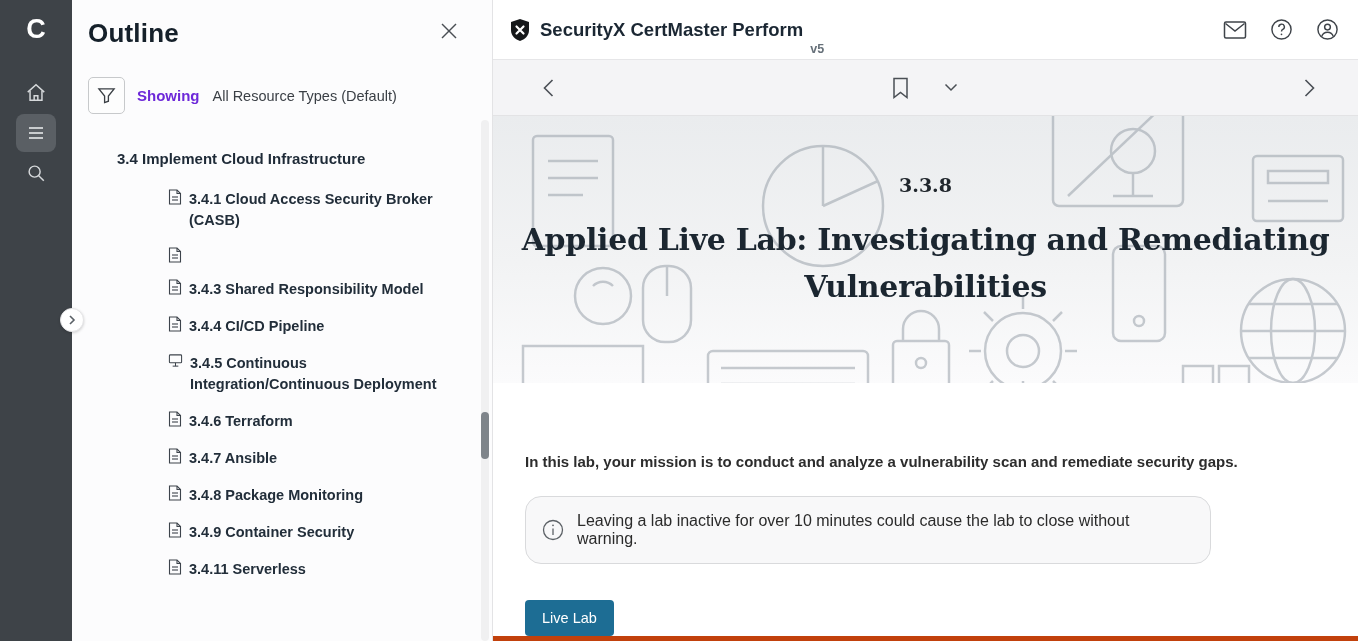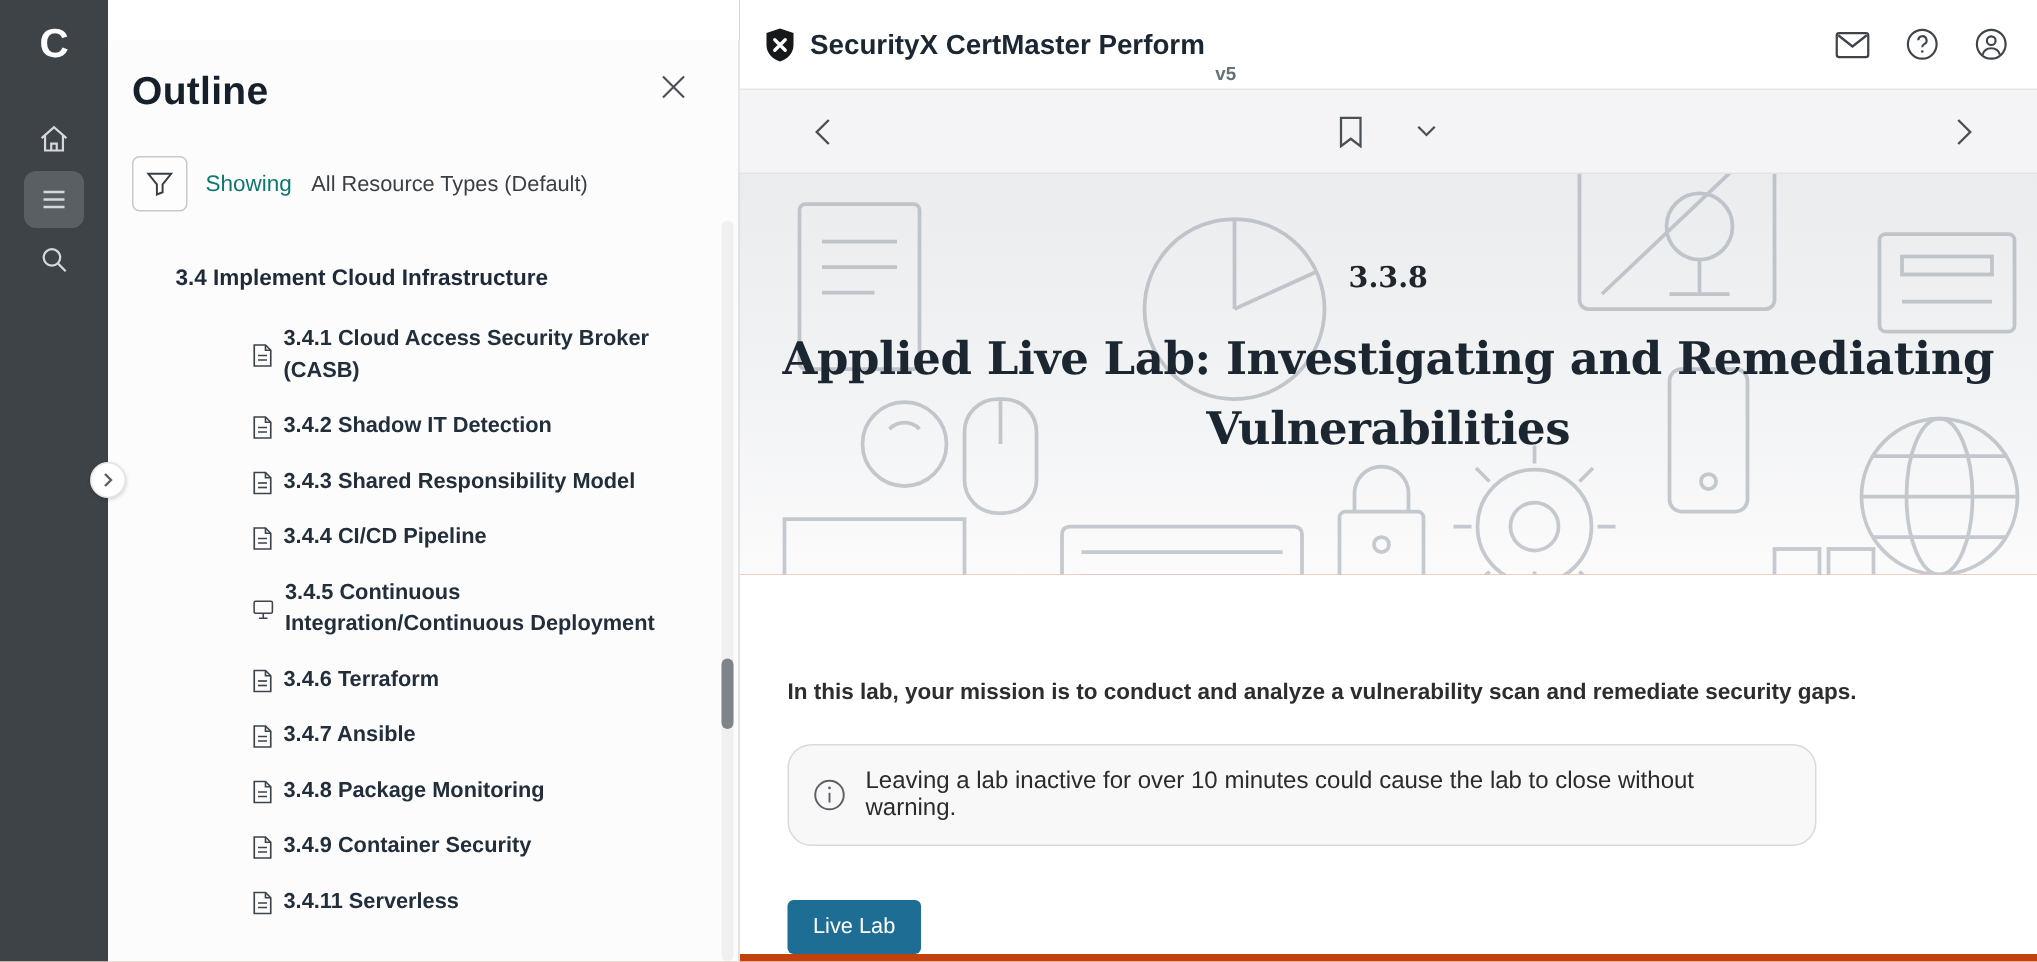--- a/index.html
+++ b/index.html
@@ -13,32 +13,32 @@
   .rail-logo { margin-top:10px; height:38px; display:flex; align-items:center; justify-content:center;
     color:#fff; font-size:27px; font-weight:bold; }
   .rail-items { margin-top:26px; display:flex; flex-direction:column; gap:2px; }
   .rail-btn { width:40px; height:38px; display:flex; align-items:center; justify-content:center;
     border-radius:8px; cursor:pointer; }
   .rail-btn.active { background:#5a5f64; }
   .rail-btn svg { stroke:#d6d9db; }
 
   
   .panel { width:421px; flex:0 0 421px; background:#fcfcfd; border-right:1px solid #e3e3e5;
-    position:relative; padding:18px 16px 0 16px; overflow:hidden;margin-top:27px; }
+    position:relative; padding:18px 16px 0 16px; overflow:hidden; }
   .panel-head { display:flex; align-items:flex-start; justify-content:space-between; }
   .panel-title { font-size:26px; font-weight:bold; color:#15202a; letter-spacing:0.2px; }
   .panel-close { margin-top:4px; margin-right:18px; cursor:pointer; color:#4a4f55; }
   .filter-row { margin-top:28px; display:flex; align-items:center; }
   .filter-btn { width:37px; height:37px; border:1px solid #c7c9cb; border-radius:5px; background:#fdfdfd;
     display:flex; align-items:center; justify-content:center; cursor:pointer; }
-  .filter-showing { margin-left:12px; font-size:15px; font-weight:normal; color:#0f766e; }
+  .filter-showing { margin-left:12px; font-size:15px; font-weight:bold; color:#6d28d9; }
   .filter-value { margin-left:13px; font-size:14.5px; color:#3a3f45; }
   .outline-section { margin-top:36px; margin-left:29px; font-size:15px; font-weight:bold; color:#1e2a37; }
   .outline-list { margin-top:22px; margin-left:80px; list-style:none; width:278px; }
-  .outline-item { display:flex; align-items:center; margin-bottom:16px; cursor:pointer; }
+  .outline-item { display:flex; align-items:flex-start; margin-bottom:16px; cursor:pointer; }
   .outline-item .oi-icon { flex:0 0 14px; margin-right:7px; display:flex; align-items:center; color:#3c434b; }
   .outline-item .oi-label { font-size:14.5px; font-weight:bold; color:#222e3a; line-height:21px; }
   .panel-scroll-track { position:absolute; top:120px; bottom:0; right:3px; width:8px;
     background:#f0f0f1; border-radius:4px; }
   .panel-scroll-thumb { position:absolute; top:292px; right:0; width:8px; height:47px;
     background:#7e848a; border-radius:4px; cursor:grab; }
 
   
   .expander { position:absolute; left:60px; top:308px; width:24px; height:24px; border-radius:50%;
     background:#fff; border:1px solid #e4e4e6; box-shadow:0 1px 3px rgba(0,0,0,.18);
@@ -168,21 +168,20 @@
         <li class="outline-item">
           <span class="oi-icon icon-doc">
             <svg width="14" height="16" viewBox="0 0 14 16" fill="none" stroke="#3c434b" stroke-width="1.1">
               <path d="M1.5 1 H9 L12.5 4.5 V15 H1.5 Z"></path>
               <path d="M9 1 V4.5 H12.5"></path>
               <line x1="4" y1="8" x2="10" y2="8"></line>
               <line x1="4" y1="11" x2="10" y2="11"></line>
             </svg>
           </span>
 
-          <span class="oi-label">3.4.2 Shadow IT Detection</span>
         </li>
 
         <li class="outline-item">
           <span class="oi-icon icon-doc">
             <svg width="14" height="16" viewBox="0 0 14 16" fill="none" stroke="#3c434b" stroke-width="1.1">
               <path d="M1.5 1 H9 L12.5 4.5 V15 H1.5 Z"></path>
               <path d="M9 1 V4.5 H12.5"></path>
               <line x1="4" y1="8" x2="10" y2="8"></line>
               <line x1="4" y1="11" x2="10" y2="11"></line>
             </svg>

